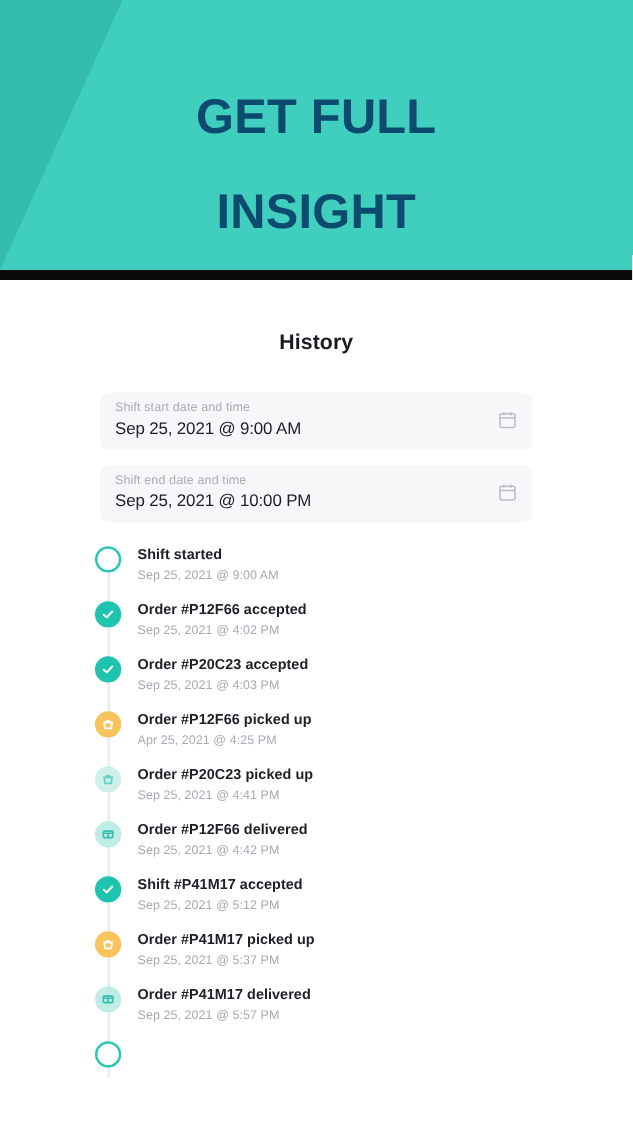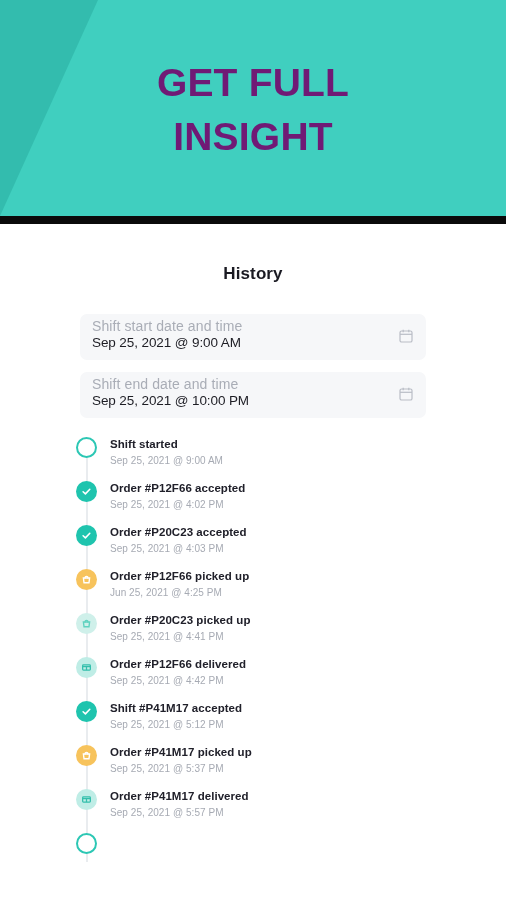--- a/index.html
+++ b/index.html
@@ -41,24 +41,24 @@
     background: #33BCAE;
     clip-path: polygon(0 0, 98px 0, 0 216px);
   }
 
   .hero-title {
     position: absolute;
     left: 0;
     right: 0;
     top: 56px;
     text-align: center;
-    color: #701a75;
+    color: #0c4a6e;
     font-size: 39px;
     font-weight: bold;
-    line-height: 54px;
+    line-height: 76px;
     letter-spacing: 0.2px;
     white-space: pre-line;
   }
 
   .hero-rule {
     width: 506px;
     height: 8px;
     background: #0a0a0a;
   }
 
@@ -87,21 +87,21 @@
   .field {
     position: relative;
     background: #f6f7f9;
     border-radius: 7px;
     height: 46px;
     margin-bottom: 12px;
     padding: 7px 40px 0 12px;
   }
 
   .field-label {
-    font-size: 14px;
+    font-size: 10px;
     color: #a9adb6;
     line-height: 11px;
     letter-spacing: 0.1px;
   }
 
   .field-value {
     font-size: 13.5px;
     color: #1d1d24;
     line-height: 19px;
     margin-top: 1px;
@@ -279,21 +279,21 @@
 
       <div class="tl-item">
         <span class="tl-marker m-pickup">
           <svg width="11" height="11" viewBox="0 0 12 12" fill="none" stroke="currentColor" stroke-width="1.5" stroke-linecap="round">
               <path d="M2.6 4.3h6.8l-.7 5.2H3.3z"></path>
               <path d="M4.4 4.3a1.6 1.6 0 0 1 3.2 0"></path>
             </svg>
         </span>
         <div class="tl-text">
           <div class="tl-title">Order #P12F66 picked up</div>
-          <div class="tl-time">Jun 25, 2021 @ 4:25 PM</div>
+          <div class="tl-time">Apr 25, 2021 @ 4:25 PM</div>
         </div>
       </div>
 
       <div class="tl-item">
         <span class="tl-marker m-pickup-light">
           <svg width="11" height="11" viewBox="0 0 12 12" fill="none" stroke="currentColor" stroke-width="1.5" stroke-linecap="round">
               <path d="M2.6 4.3h6.8l-.7 5.2H3.3z"></path>
               <path d="M4.4 4.3a1.6 1.6 0 0 1 3.2 0"></path>
             </svg>
         </span>

